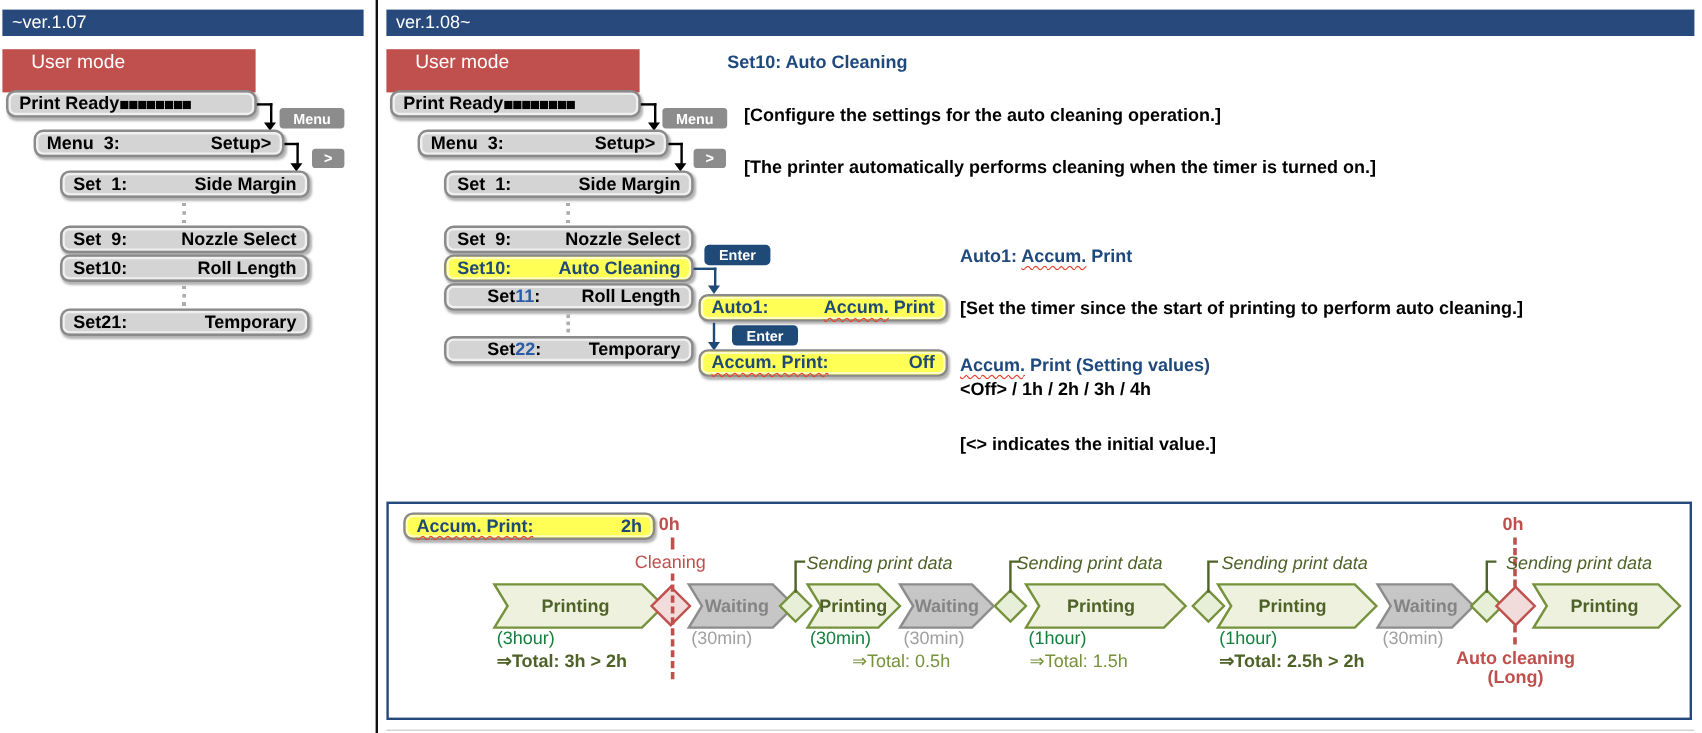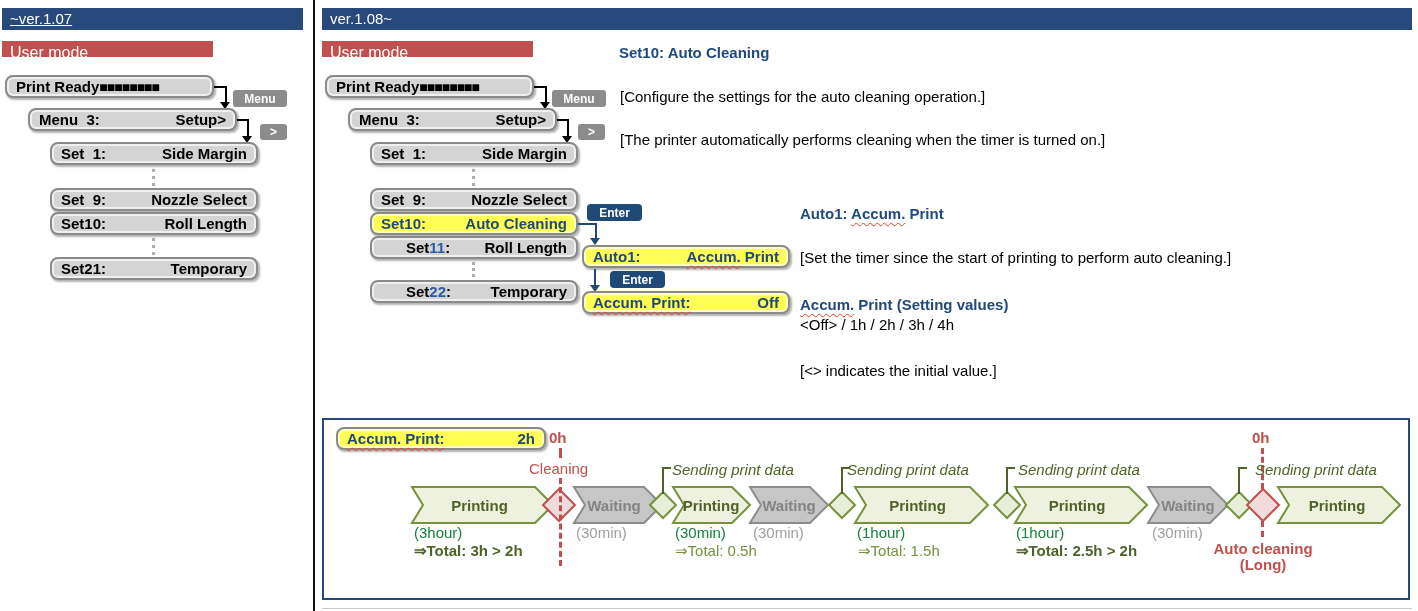--- a/index.html
+++ b/index.html
@@ -6,22 +6,22 @@
   .stage {
     position:relative; width:1418px; height:611px; background:#fff;
     font-family:"Liberation Sans", sans-serif; overflow:hidden;
   }
   .abs { position:absolute; }
   .hdr {
     position:absolute; height:22px; background:#27497B; color:#fff;
     font-size:15px; line-height:22px; padding-left:8px; box-sizing:border-box;
   }
   .modebar {
-    position:absolute; height:16px; background:#C0504D; color:#fff;
-    font-size:16px; line-height:24px; padding-left:8px; box-sizing:border-box;
+    position:absolute; height:36px; background:#C0504D; color:#fff;
+    font-size:16px; line-height:24px; padding-left:24px; box-sizing:border-box;
   }
   .lcd {
     position:absolute; box-sizing:border-box; height:23px;
     border:2px solid #8A8A8A; border-radius:8px; background:#D4D4D4;
     box-shadow: inset 0 0 0 2px #F0F0F0, 1.5px 2px 2px rgba(0,0,0,0.3);
     display:flex; justify-content:space-between; align-items:center;
     padding:0 9px; font-size:15px; font-weight:bold; color:#000; white-space:pre;
   }
   .lcd.yellow {
     background:#FFFF55; color:#1F4977;
@@ -47,21 +47,21 @@
     position:absolute; width:0; height:0;
     border-left:5px solid transparent; border-right:5px solid transparent;
     border-top:7px solid #000;
   }
   .ah-down.navy { border-top-color:#1F4977; }
   .vnavy { position:absolute; width:0; border-left:2px solid #1F4977; }
   .dotted { position:absolute; width:0; border-left:3px dotted #ADADAD; }
   .reddash { position:absolute; width:0; border-left:3px dashed #C0504D; }
   .divider { position:absolute; width:2px; background:#111; }
   .h-navy { position:absolute; color:#1F497D; font-weight:bold; font-size:15px; white-space:nowrap; }
-  .body-text { position:absolute; color:#000; font-size:15px; white-space:nowrap; }
+  .body-text { position:absolute; color:#000; font-size:15px; white-space:nowrap;font-weight:bold; }
   .diagram-box { position:absolute; border:2px solid #24497C; background:#fff; box-sizing:border-box; }
   .seg-label { position:absolute; text-align:center; font-weight:bold; font-size:15px; white-space:nowrap; }
   .greentxt { color:#4F6228; }
   .graytxt { color:#848484; }
   .dur { position:absolute; font-size:15px; white-space:nowrap; }
   .dur.green { color:#15803d; }
   .dur.gray { color:#A0A0A0; }
   .total { position:absolute; font-size:15px; white-space:nowrap; }
   .total.bold { font-weight:bold; color:#4F6228; }
   .total.reg { color:#76923C; }
@@ -69,21 +69,21 @@
   .redtxt { position:absolute; color:#C0504D; font-size:15px; white-space:nowrap; }
   .redtxt.bold { font-weight:bold; }
   .center { text-align:center; }
   .botline { position:absolute; height:1px; background:#C9C9C9; }
 </style>
 </head>
 <body>
 
 <div class="stage">
 
-  <div class="hdr" style="left:2px; top:8px; width:301px;text-decoration:underline;">~ver.1.07</div>
+  <div class="hdr" style="left:2px; top:8px; width:301px;">~ver.1.07</div>
   <div class="modebar" style="left:2px; top:41px; width:211px;">User mode</div>
 
   <div class="lcd" style="left:5px; top:75px; width:209px;">
     <span style="display:flex; align-items:center;">
       <span>Print Ready</span><span class="blocks">■■■■■■■■</span>
     </span>
   </div>
   <div class="elbow" style="left:214px; top:86px; width:13px; height:17px;"></div>
   <div class="ah-down" style="left:220px; top:102px;"></div>
   <div class="btn gray" style="left:233px; top:90px; width:54px; height:17px;">Menu</div>
@@ -176,21 +176,21 @@
   </div>
   <div class="vnavy" style="left:594px; top:269px; height:17px;"></div>
   <div class="ah-down navy" style="left:590px; top:285px;"></div>
   <div class="btn navy" style="left:610px; top:271px; width:55px; height:17px;">Enter</div>
 
   <div class="lcd yellow" style="left:582px; top:291px; width:208px;">
     <span class="wavy">Accum. Print:</span>
     <span>Off</span>
   </div>
 
-  <div class="h-navy" style="left:619px; top:44px;">Set10: Auto Cleaning</div>
+  <div class="h-navy" style="left:606px; top:44px;">Set10: Auto Cleaning</div>
   <div class="body-text" style="left:620px; top:88px;">[Configure the settings for the auto cleaning operation.]</div>
   <div class="body-text" style="left:620px; top:131px;">[The printer automatically performs cleaning when the timer is turned on.]</div>
 
   <div class="h-navy" style="left:800px; top:205px;">
     <span>Auto1: </span><span class="wavy">Accum.</span><span> Print</span>
   </div>
   <div class="body-text" style="left:800px; top:249px;">[Set the timer since the start of printing to perform auto cleaning.]</div>
 
   <div class="h-navy" style="left:800px; top:296px;">
     <span class="wavy">Accum.</span><span> Print (Setting values)</span>
@@ -256,19 +256,19 @@
 
   <div class="dur green" style="left:414px; top:524px;">(3hour)</div>
   <div class="dur gray" style="left:576px; top:524px;">(30min)</div>
   <div class="dur green" style="left:675px; top:524px;">(30min)</div>
   <div class="dur gray" style="left:753px; top:524px;">(30min)</div>
   <div class="dur green" style="left:857px; top:524px;">(1hour)</div>
   <div class="dur green" style="left:1016px; top:524px;">(1hour)</div>
   <div class="dur gray" style="left:1152px; top:524px;">(30min)</div>
 
   <div class="total bold" style="left:414px; top:542px;">⇒Total: 3h &gt; 2h</div>
-  <div class="total reg" style="left:675px; top:542px;">⇒Total: 0.5h</div>
+  <div class="total reg" style="left:710px; top:542px;">⇒Total: 0.5h</div>
   <div class="total reg" style="left:858px; top:542px;">⇒Total: 1.5h</div>
   <div class="total bold" style="left:1016px; top:542px;">⇒Total: 2.5h &gt; 2h</div>
 
   <div class="botline" style="left:322px; top:608px; width:1090px;"></div>
 
 </div>
 
 </body></html>

